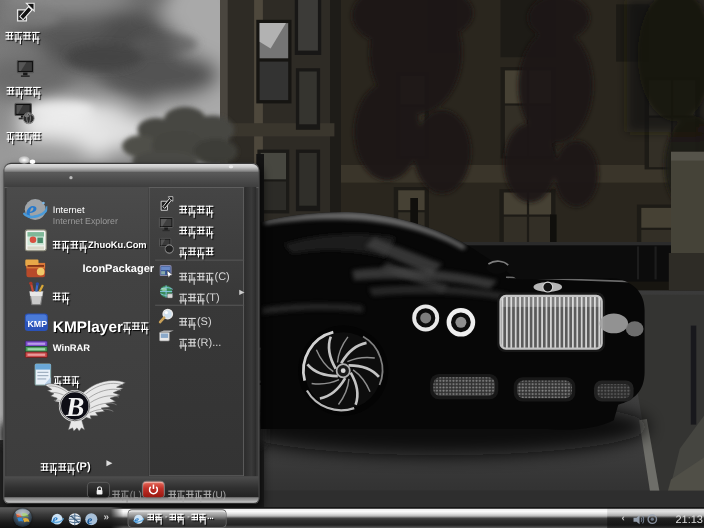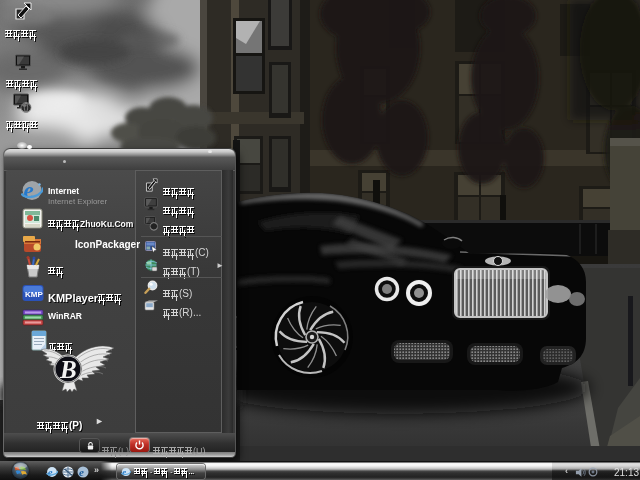--- a/index.html
+++ b/index.html
@@ -289,21 +289,21 @@
 
  <div class="abs" style="left:1px;top:285px;right:1px;height:19px;background:linear-gradient(180deg,#4e4e4e,#303030 55%,#232323);"></div>
  <div class="abs" style="left:1px;bottom:1px;right:1px;height:5px;border-radius:0 0 4px 4px;background:linear-gradient(180deg,#7a7a7a,#9f9f9f 55%,#cfcfcf);"></div>
 
  <svg class="abs" style="left:18px;top:31px" width="22" height="23" viewBox="0 0 22 23">
   <circle cx="11" cy="11.5" r="9.5" fill="#e6eef6" opacity=".55"></circle>
   <text x="2.5" y="19" font-family="Liberation Serif" font-size="23" font-weight="bold" font-style="italic" fill="#2579cc">e</text>
   <path d="M0.5,14.5 A10.5,6 -14 0 0 21.5,8.5" stroke="#4a9ad8" stroke-width="2.2" fill="none"></path>
   <circle cx="18.5" cy="5.5" r="1.2" fill="#7ab8e8"></circle>
  </svg>
- <div class="abs" style="left:45px;top:38px;color:#fff;font-size:8.5px;font-weight:bold;">Internet</div>
+ <div class="abs" style="left:45px;top:38px;color:#fff;font-size:8.5px;font-weight:normal;">Internet</div>
  <div class="abs" style="left:45px;top:49px;color:#999;font-size:8px;">Internet Explorer</div>
  <svg class="abs" style="left:19px;top:60px" width="21" height="21" viewBox="0 0 21 21">
   <rect x="1" y="1" width="19" height="19" rx="2" fill="#f3f3ef" stroke="#8a8a7a"></rect>
   <rect x="3" y="3" width="15" height="12" fill="#cfe8d8"></rect>
   <rect x="3" y="3" width="15" height="4" fill="#7fb898"></rect>
   <circle cx="8" cy="10" r="3" fill="#d85040"></circle>
   <rect x="12" y="8" width="5" height="5" fill="#4a8a6a"></rect>
   <rect x="3" y="16" width="15" height="3" fill="#d8d8c8"></rect>
  </svg>
  <div class="abs lbl" style="left:45px;top:66px;text-align:center;"><span class="c"></span><span class="c v"></span><span class="c"></span><span class="c v"></span><span style="vertical-align:middle;font-size:8.5px;font-weight:bold;color:#fff">ZhuoKu.Com</span></div>
@@ -323,21 +323,21 @@
   <line x1="13" y1="9" x2="16" y2="3" stroke="#d8a838" stroke-width="2"></line>
   <circle cx="5" cy="1.5" r="1.5" fill="#a83a2a"></circle>
         <circle cx="11" cy="2" r="1.5" fill="#2a4aa8"></circle>
  </svg>
  <div class="abs lbl" style="left:45px;top:113px;"><span class="c"></span><span class="c v"></span></div>
  <svg class="abs" style="left:19px;top:136px" width="22" height="18" viewBox="0 0 22 18">
   <rect x="0.5" y="1" width="21" height="16" rx="3" fill="#2a52b8"></rect>
   <rect x="1.5" y="2" width="19" height="7" rx="2.5" fill="#4a7ad8"></rect>
   <text x="3" y="13" font-size="8" font-weight="bold" fill="#fff">KMP</text>
  </svg>
- <div class="abs lbl" style="left:45px;top:140px;"><span style="vertical-align:middle;font-size:11px;font-weight:bold;color:#fff">KMPlayer</span><span class="c v"></span><span class="c"></span><span class="c v"></span></div>
+ <div class="abs lbl" style="left:45px;top:140px;"><span style="vertical-align:middle;font-size:14px;font-weight:bold;color:#fff">KMPlayer</span><span class="c v"></span><span class="c"></span><span class="c v"></span></div>
  <svg class="abs" style="left:19px;top:160px" width="22" height="19" viewBox="0 0 22 19">
   <rect x="1" y="2" width="20" height="5" rx="1" fill="#7a4ac8" stroke="#3a2a6a" stroke-width="0.7"></rect>
   <rect x="1" y="7" width="20" height="5" rx="1" fill="#4a9a5a" stroke="#1a4a2a" stroke-width="0.7"></rect>
   <rect x="1" y="12" width="20" height="5" rx="1" fill="#c84a4a" stroke="#6a1a1a" stroke-width="0.7"></rect>
   <rect x="3" y="3.5" width="16" height="2" fill="#b89ae8"></rect>
   <rect x="3" y="8.5" width="16" height="2" fill="#9ad8a8"></rect>
   <rect x="3" y="13.5" width="16" height="2" fill="#e89a9a"></rect>
  </svg>
  <div class="abs" style="left:45px;top:163px;color:#fff;font-size:8.5px;font-weight:bold;">WinRAR</div>
  <svg class="abs" style="left:27px;top:181px" width="19" height="22" viewBox="0 0 19 22">

